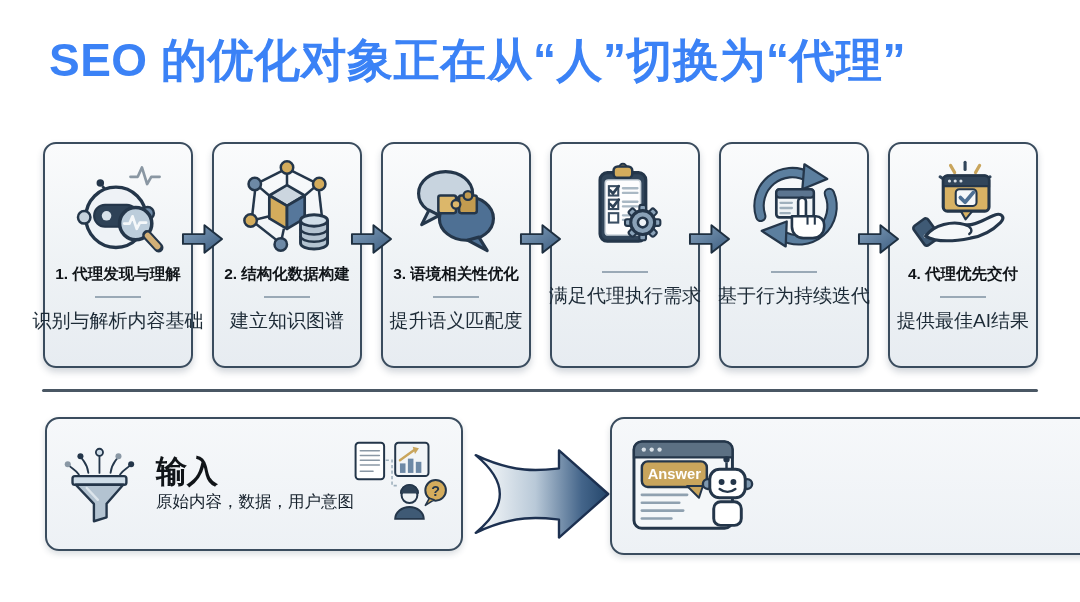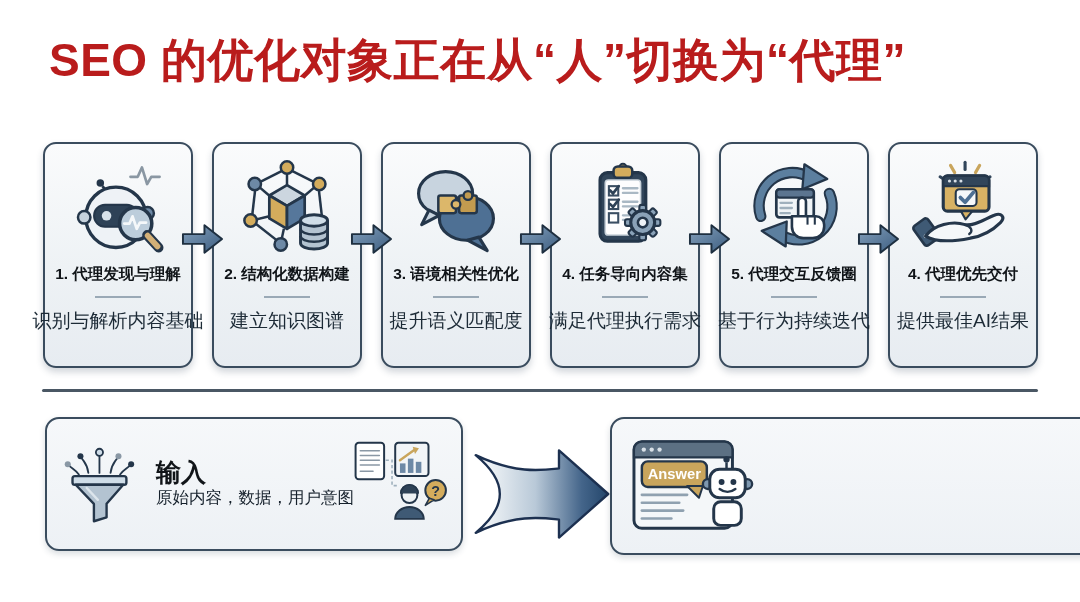--- a/index.html
+++ b/index.html
@@ -3,21 +3,21 @@
 <meta charset="utf-8">
 <style>
   * { margin:0; padding:0; box-sizing:border-box; }
   html,body { background:#ffffff; }
   .canvas {
     position:relative; width:1080px; height:602px; background:#ffffff;
     font-family:"Liberation Sans","DejaVu Sans",sans-serif; overflow:hidden;
   }
   .page-title {
     position:absolute; left:49px; top:30px; font-size:46px; font-weight:800;
-    color:#b91c1c; letter-spacing:0.5px; white-space:nowrap;
+    color:#3b82f6; letter-spacing:0.5px; white-space:nowrap;
   }
   
   .steps-row {
     position:absolute; left:43px; top:142px; width:995px; height:226px;
     display:flex; align-items:stretch;
   }
   .step-card {
     position:relative; width:150px; height:226px; flex:0 0 150px;
     border:2.5px solid #3a4c5e; border-radius:13px;
     background:linear-gradient(180deg,#fafbfc 0%,#eef2f5 55%,#e7ecf1 100%);
@@ -36,21 +36,21 @@
   .io-row { position:absolute; left:45px; top:417px; width:992px; height:140px; }
   .io-box {
     position:absolute; border:2.5px solid #3a4c5e; border-radius:14px;
     background:linear-gradient(180deg,#f6f8fa,#edf1f5);
     box-shadow:0 3px 6px rgba(45,65,85,.18);
     display:flex; align-items:center;
   }
   .input-box  { left:0;   top:3; width:418px; height:134px; padding:0 12px 0 16px; }
   .output-box { left:565px; top:0; width:509px; height:138px; padding:0 10px 0 20px; }
   .io-text { margin-left:20px; }
-  .io-heading { font-size:25px; font-weight:800; color:#101418; line-height:1.1; }
+  .io-heading { font-size:31px; font-weight:800; color:#101418; line-height:1.1; }
   .io-desc { margin-top:1px; font-size:16.5px; color:#15202b; white-space:nowrap; }
   .cluster-icon { margin-left:auto; }
   .flow-arrow { position:absolute; left:425px; top:23px; width:142px; height:108px; }
 </style>
 </head>
 <body>
 
 <div class="canvas">
 
   <h1 class="page-title">SEO 的优化对象正在从“人”切换为“代理”</h1>
@@ -179,21 +179,20 @@
             <rect x="-3.2" y="-17" width="6.4" height="8" rx="2" transform="rotate(135)"></rect>
             <rect x="-3.2" y="-17" width="6.4" height="8" rx="2" transform="rotate(180)"></rect>
             <rect x="-3.2" y="-17" width="6.4" height="8" rx="2" transform="rotate(225)"></rect>
             <rect x="-3.2" y="-17" width="6.4" height="8" rx="2" transform="rotate(270)"></rect>
             <rect x="-3.2" y="-17" width="6.4" height="8" rx="2" transform="rotate(315)"></rect>
           </g>
           <circle r="11.5" fill="#8aa2b8" stroke="#24364a" stroke-width="3"></circle>
           <circle r="4.6" fill="#eef2f6" stroke="#24364a" stroke-width="2.5"></circle>
         </g>
       </svg>
-      <div class="step-title">4. 任务导向内容集</div>
       <div class="step-divider"></div>
       <div class="step-subtitle">满足代理执行需求</div>
     </div>
 
     <div class="step-gap">
       <svg class="step-arrow" viewBox="0 0 44 36">
         <polygon points="2,13 24,13 24,4 42,18 24,32 24,23 2,23" fill="url(#ag1)" stroke="#1e2f40" stroke-width="2" stroke-linejoin="round"></polygon>
       </svg>
     </div>
 
@@ -210,21 +209,20 @@
         <g stroke="#9fb0bd" stroke-width="2.2" stroke-linecap="round">
           <line x1="37" y1="45" x2="48" y2="45"></line>
             <line x1="37" y1="50" x2="48" y2="50"></line>
             <line x1="37" y1="55" x2="46" y2="55"></line>
         </g>
         <rect x="54" y="40" width="7.5" height="23" rx="3.7" fill="#fff" stroke="#24364a" stroke-width="2.5"></rect>
         <path d="M48 58 h23 a8 8 0 0 1 8 8 v2 a11 11 0 0 1 -11 11 h-9 a11 11 0 0 1 -11 -11 z" fill="#fff" stroke="#24364a" stroke-width="2.5" stroke-linejoin="round"></path>
         <line x1="63" y1="58" x2="63" y2="66" stroke="#24364a" stroke-width="2"></line>
         <line x1="70" y1="58" x2="70" y2="66" stroke="#24364a" stroke-width="2"></line>
       </svg>
-      <div class="step-title">5. 代理交互反馈圈</div>
       <div class="step-divider"></div>
       <div class="step-subtitle">基于行为持续迭代</div>
     </div>
 
     <div class="step-gap">
       <svg class="step-arrow" viewBox="0 0 44 36">
         <polygon points="2,13 24,13 24,4 42,18 24,32 24,23 2,23" fill="url(#ag1)" stroke="#1e2f40" stroke-width="2" stroke-linejoin="round"></polygon>
       </svg>
     </div>
 

